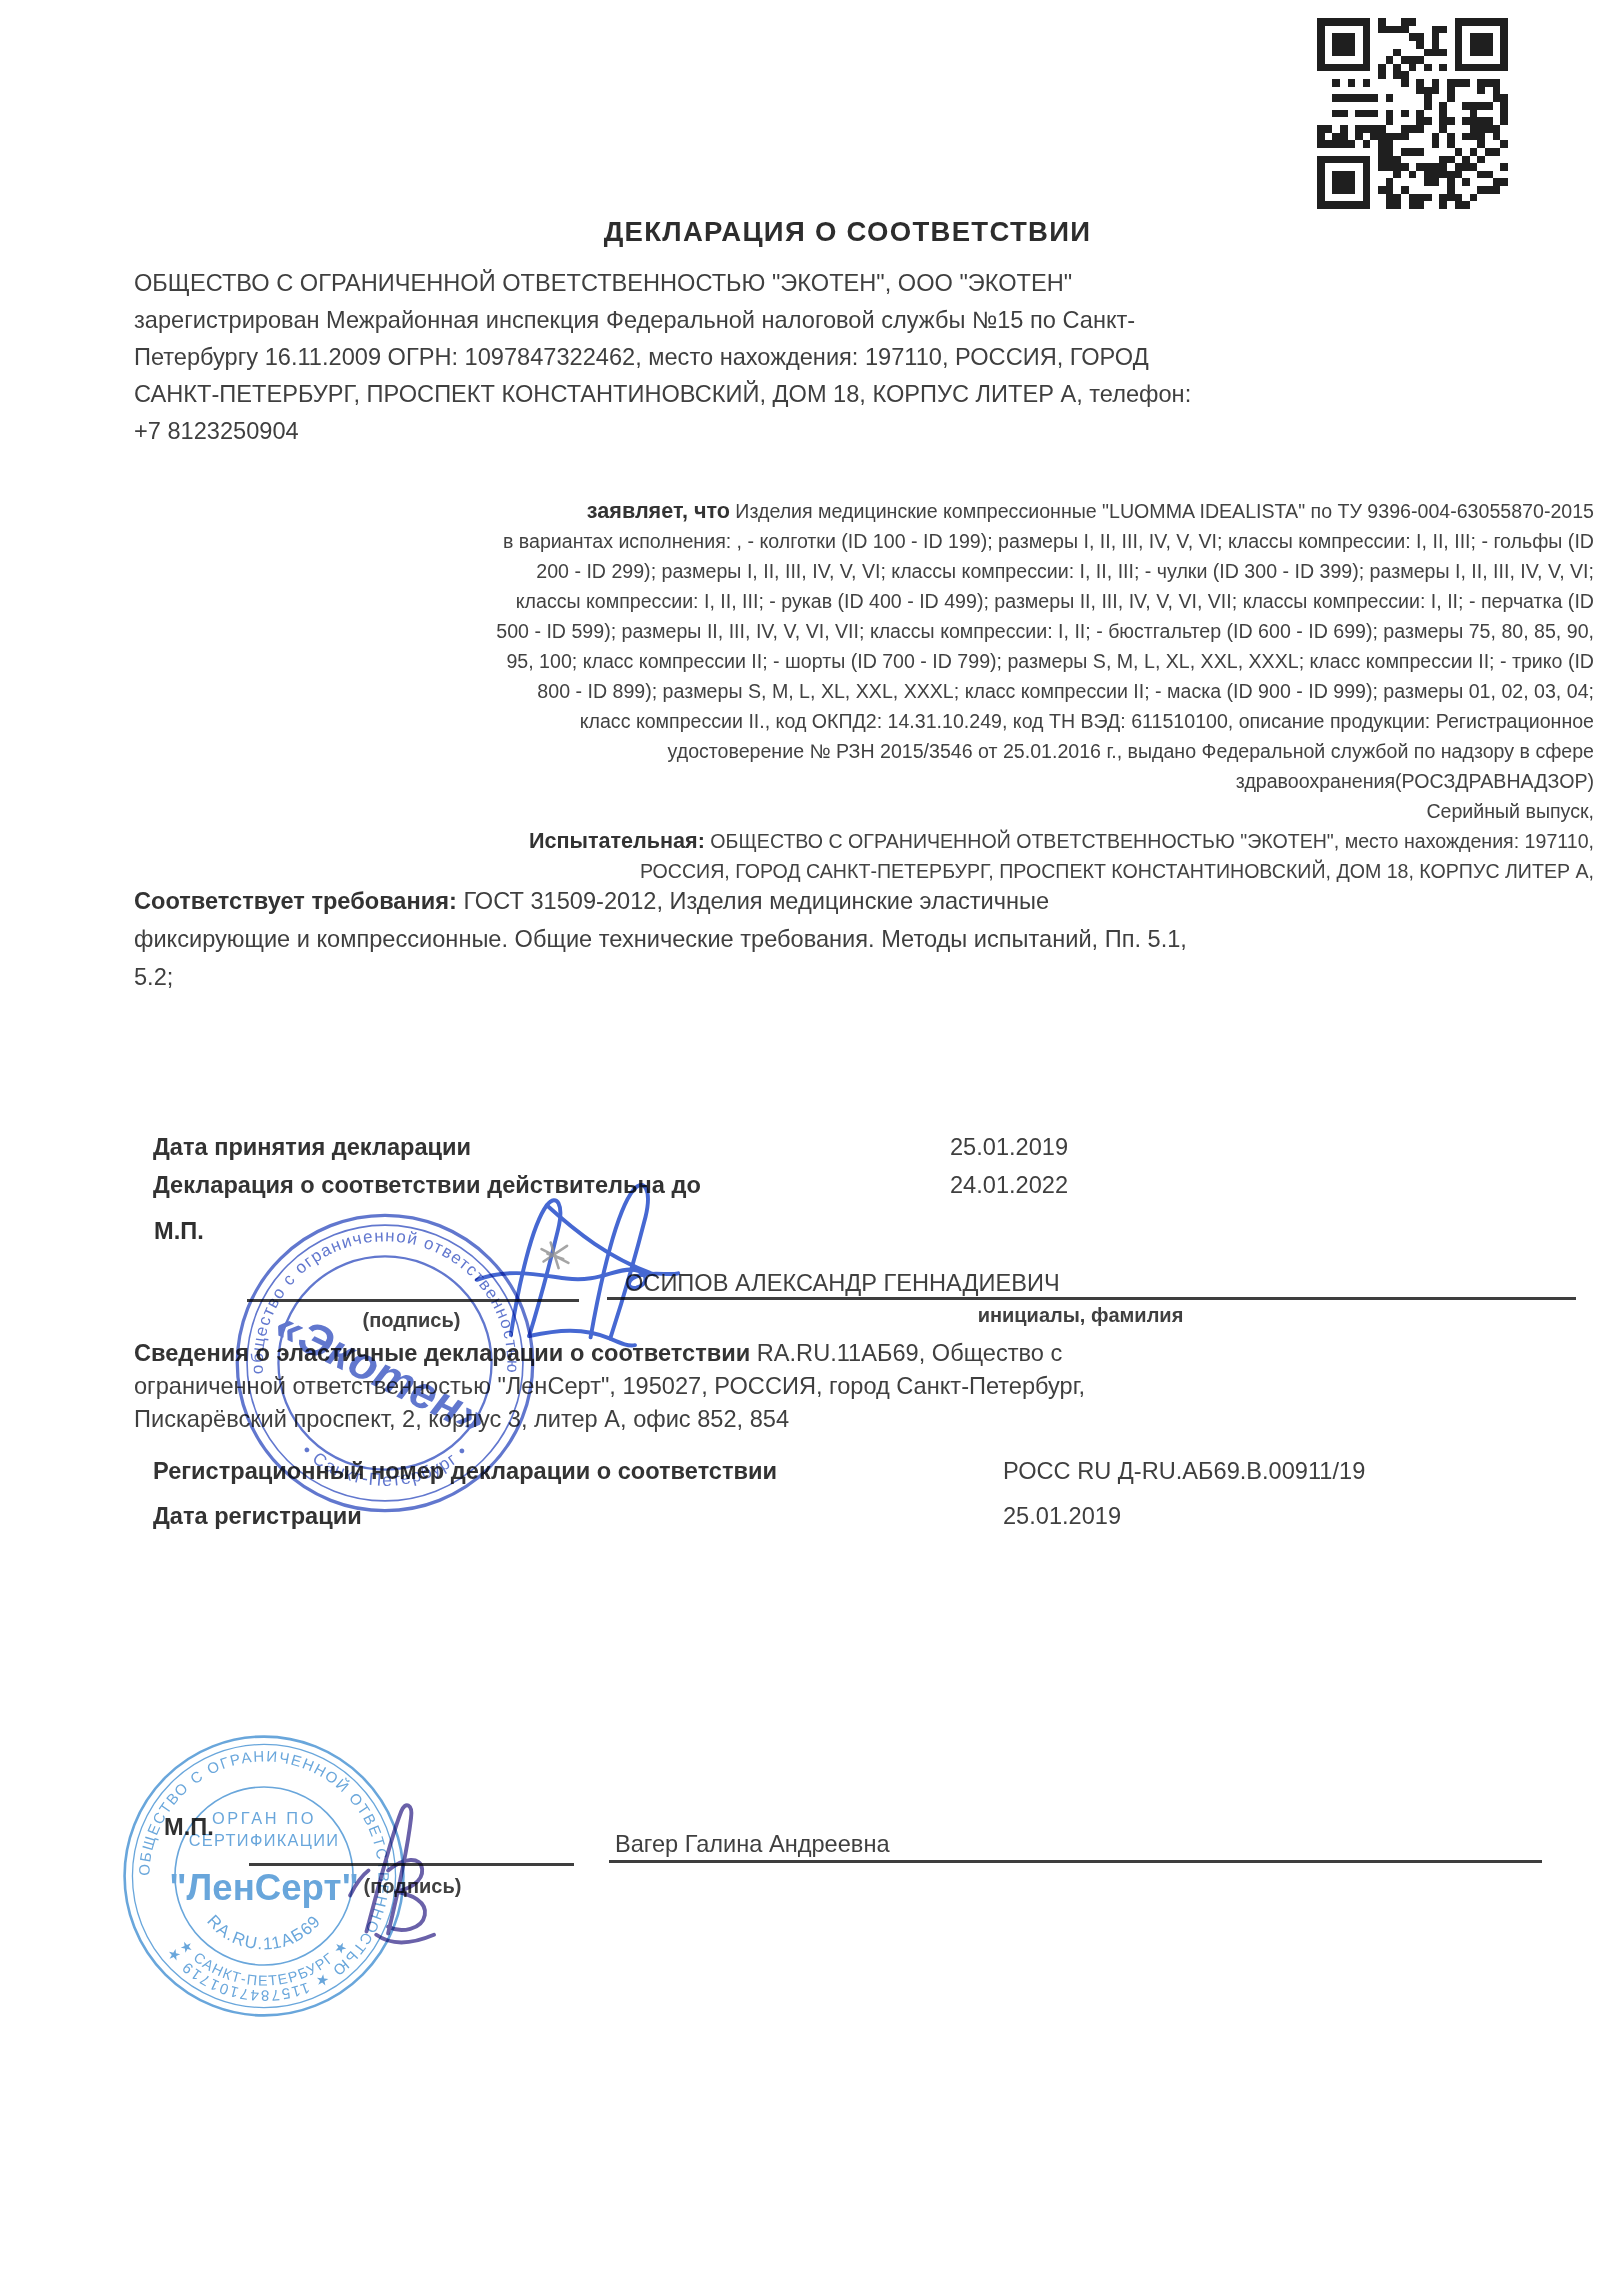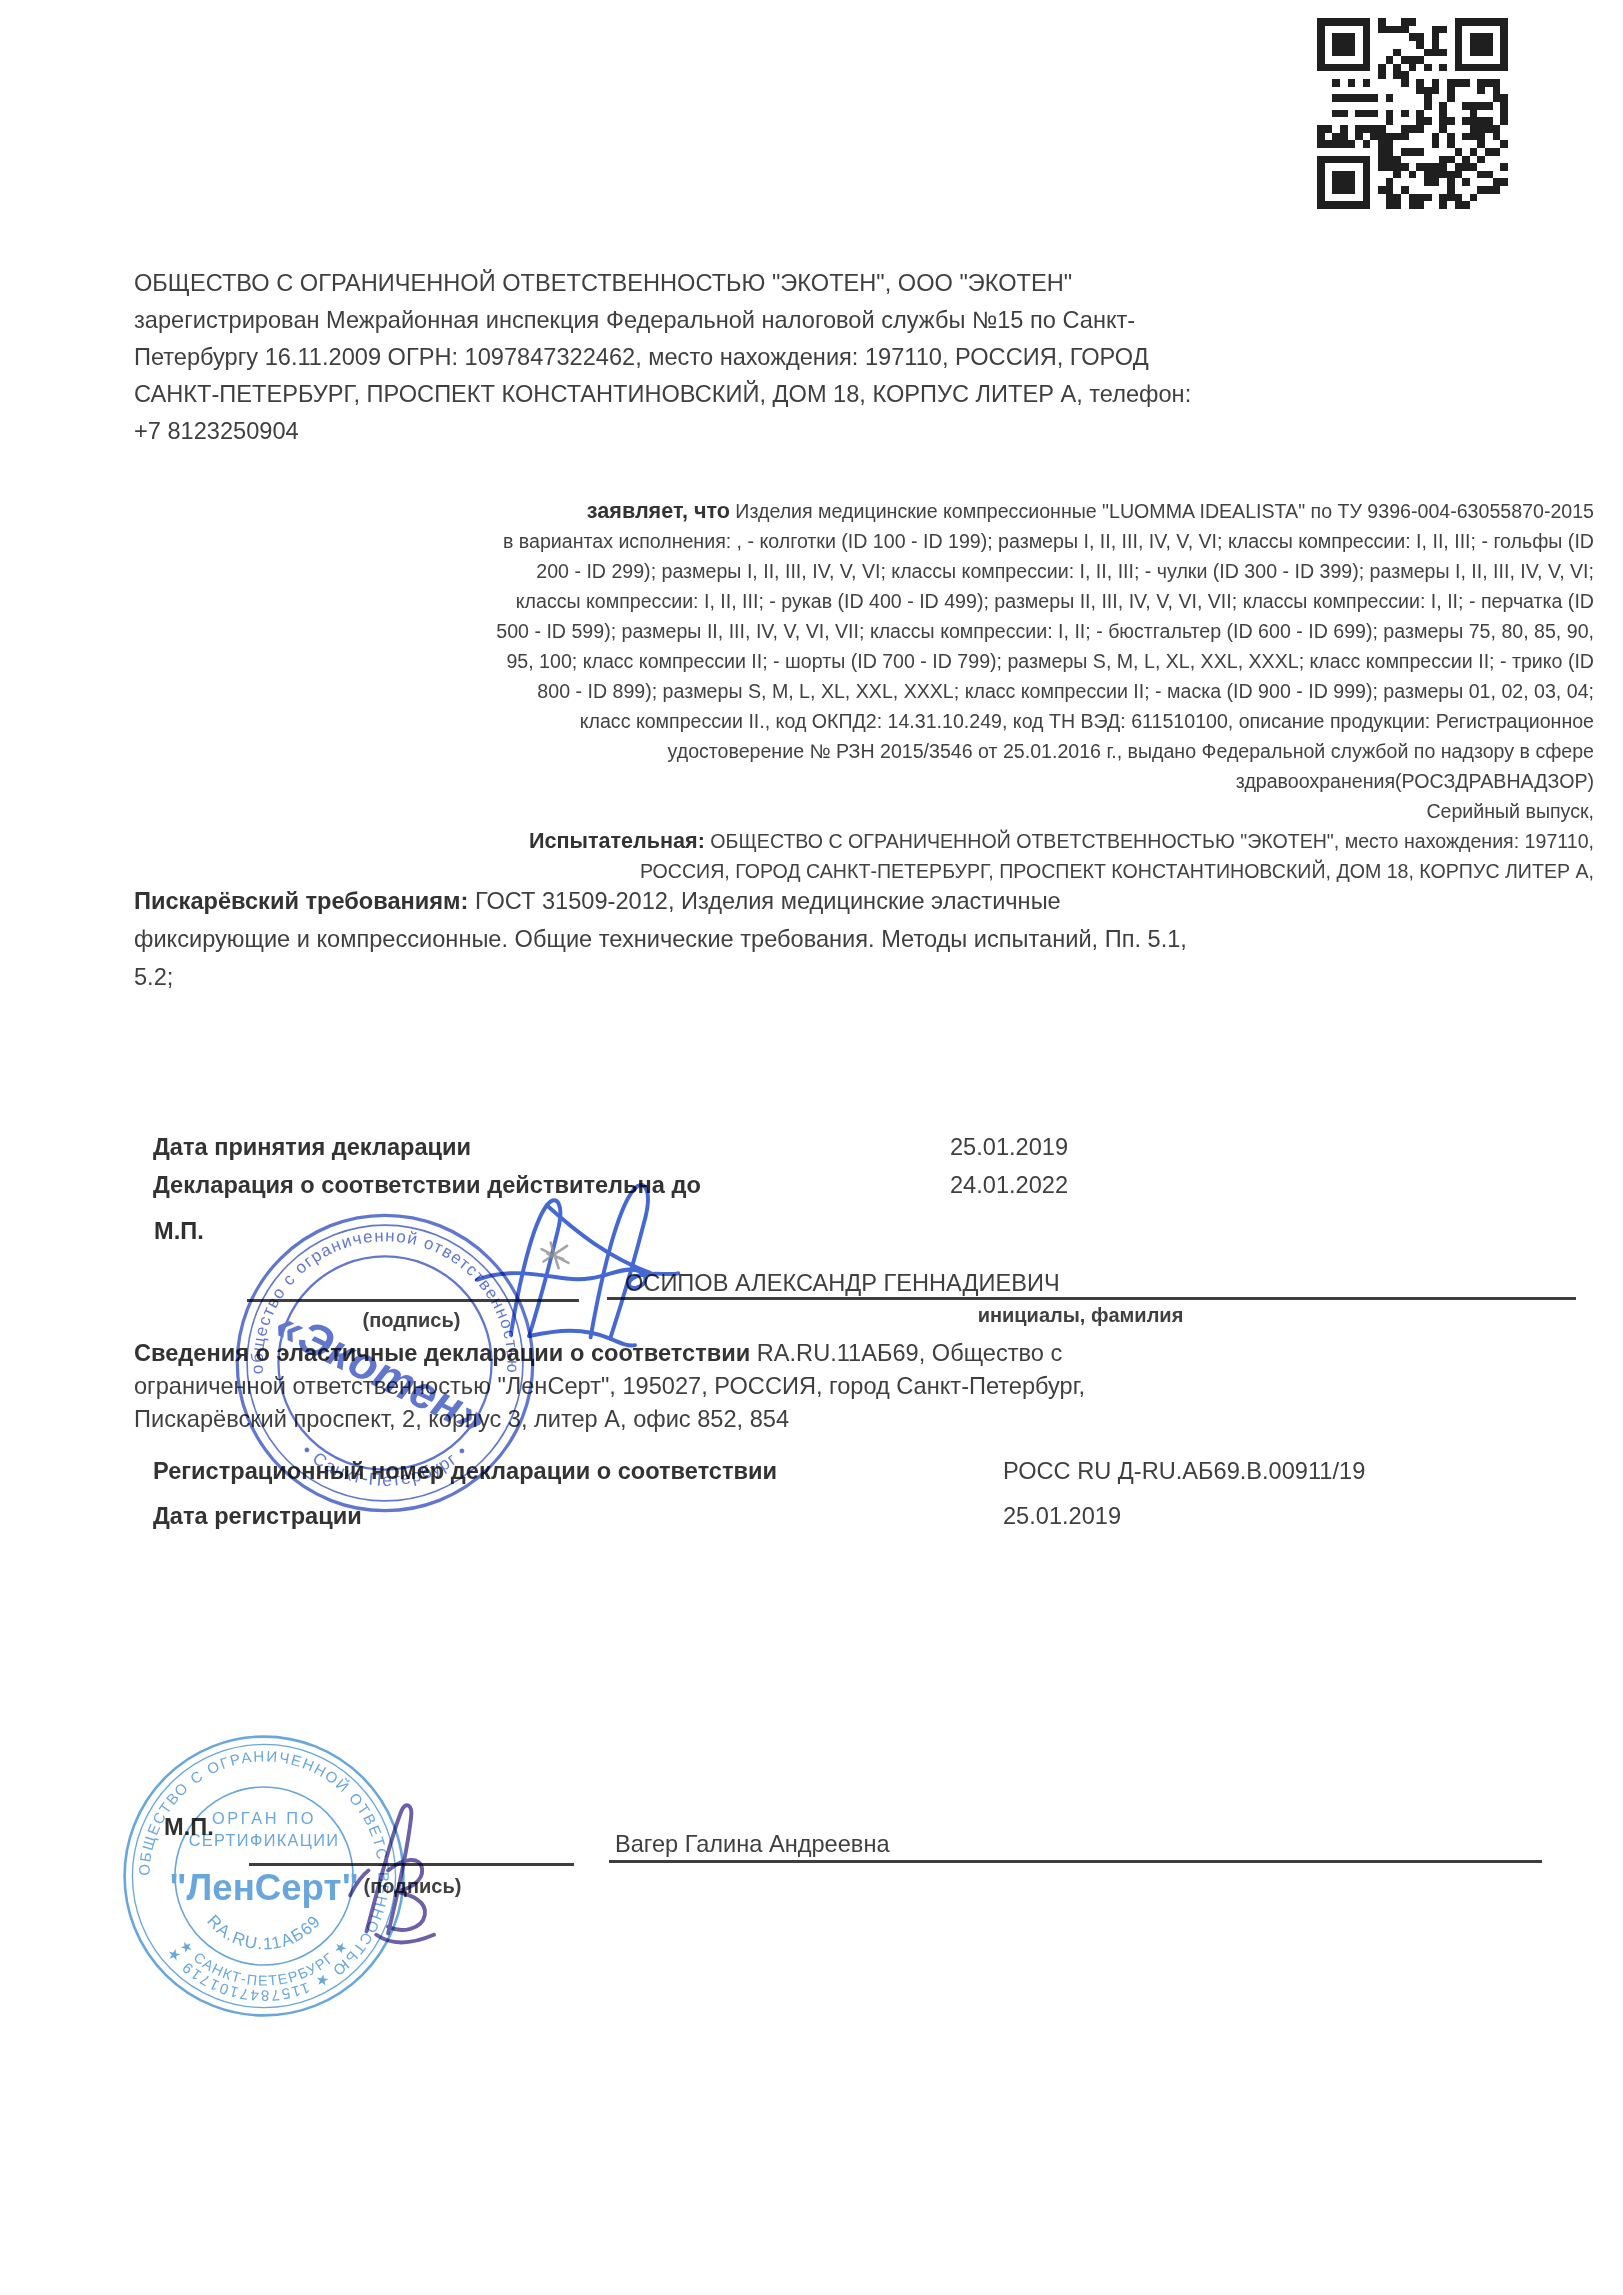--- a/index.html
+++ b/index.html
@@ -321,20 +321,21 @@
         <rect x="9" y="24" width="1" height="1" fill="#1f1f1f"></rect>
         <rect x="10" y="24" width="1" height="1" fill="#1f1f1f"></rect>
         <rect x="12" y="24" width="1" height="1" fill="#1f1f1f"></rect>
         <rect x="13" y="24" width="1" height="1" fill="#1f1f1f"></rect>
         <rect x="16" y="24" width="1" height="1" fill="#1f1f1f"></rect>
         <rect x="18" y="24" width="1" height="1" fill="#1f1f1f"></rect>
         <rect x="19" y="24" width="1" height="1" fill="#1f1f1f"></rect>
       </svg>
   </div>
 
+  <div class="abs title" style="left:131px;top:216px;width:1433px;">ДЕКЛАРАЦИЯ О СООТВЕТСТВИИ</div>
 
   <div class="abs para body36" style="left:134px;top:265px;width:1440px;">ОБЩЕСТВО С ОГРАНИЧЕННОЙ ОТВЕТСТВЕННОСТЬЮ "ЭКОТЕН", ООО "ЭКОТЕН"
 зарегистрирован Межрайонная инспекция Федеральной налоговой службы №15 по Санкт-
 Петербургу 16.11.2009 ОГРН: 1097847322462, место нахождения: 197110, РОССИЯ, ГОРОД
 САНКТ-ПЕТЕРБУРГ, ПРОСПЕКТ КОНСТАНТИНОВСКИЙ, ДОМ 18, КОРПУС ЛИТЕР А, телефон:
 +7 8123250904</div>
 
 
   <div class="abs para dense" style="left:134px;top:496px;width:1460px;"><b>заявляет, что</b><span> Изделия медицинские компрессионные "LUOMMA IDEALISTA" по ТУ 9396-004-63055870-2015
 в вариантах исполнения: , - колготки (ID 100 - ID 199); размеры I, II, III, IV, V, VI; классы компрессии: I, II, III; - гольфы (ID
@@ -343,21 +344,21 @@
 500 - ID 599); размеры II, III, IV, V, VI, VII; классы компрессии: I, II; - бюстгальтер (ID 600 - ID 699); размеры 75, 80, 85, 90,
 95, 100; класс компрессии II; - шорты (ID 700 - ID 799); размеры S, M, L, XL, XXL, XXXL; класс компрессии II; - трико (ID
 800 - ID 899); размеры S, M, L, XL, XXL, XXXL; класс компрессии II; - маска (ID 900 - ID 999); размеры 01, 02, 03, 04;
 класс компрессии II., код ОКПД2: 14.31.10.249, код ТН ВЭД: 611510100, описание продукции: Регистрационное
 удостоверение № РЗН 2015/3546 от 25.01.2016 г., выдано Федеральной службой по надзору в сфере
 здравоохранения(РОСЗДРАВНАДЗОР)
 Серийный выпуск,
 </span><b>Испытательная:</b><span> ОБЩЕСТВО С ОГРАНИЧЕННОЙ ОТВЕТСТВЕННОСТЬЮ "ЭКОТЕН", место нахождения: 197110,
 РОССИЯ, ГОРОД САНКТ-ПЕТЕРБУРГ, ПРОСПЕКТ КОНСТАНТИНОВСКИЙ, ДОМ 18, КОРПУС ЛИТЕР А,</span></div>
 
-  <div class="abs para blk36" style="left:134px;top:882px;width:1440px;"><b>Пискарёвский требованиям:</b><span> ГОСТ 31509-2012, Изделия медицинские эластичные
+  <div class="abs para blk36" style="left:134px;top:882px;width:1440px;"><b>Соответствует требования:</b><span> ГОСТ 31509-2012, Изделия медицинские эластичные
 фиксирующие и компрессионные. Общие технические требования. Методы испытаний, Пп. 5.1,
 5.2;</span></div>
 
 
   <div class="abs rowlabel" style="left:153px;top:1134px;">Дата принятия декларации</div>
   <div class="abs rowvalue" style="left:950px;top:1134px;">25.01.2019</div>
   <div class="abs rowlabel" style="left:153px;top:1172px;">Декларация о соответствии действительна до</div>
   <div class="abs rowvalue" style="left:950px;top:1172px;">24.01.2022</div>
 
   <div class="abs mp" style="left:154px;top:1218px;">М.П.</div>

